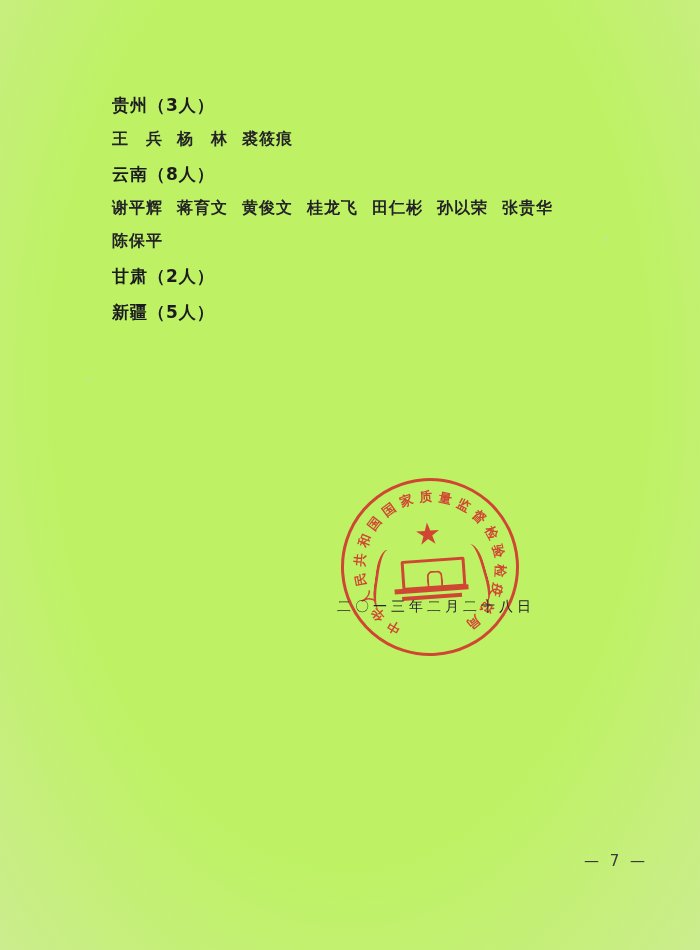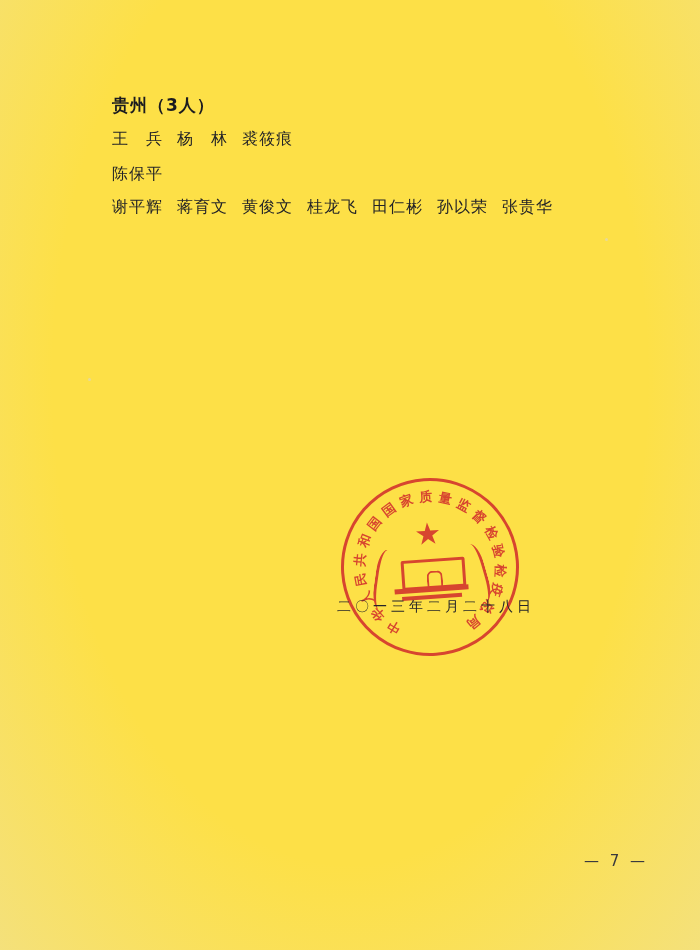--- a/index.html
+++ b/index.html
@@ -10,21 +10,21 @@
     width: 700px;
     height: 950px;
     background: #ffffff;
     font-family: "DejaVu Sans", sans-serif;
     overflow: hidden;
   }
   #page {
     position: relative;
     width: 700px;
     height: 950px;
-    background: #fde047;
+    background: #bef264;
   }
   
   #page::before {
     content: "";
     position: absolute;
     inset: 0;
     background:
       radial-gradient(ellipse at 50% 40%, rgba(255,255,255,0) 60%, rgba(228,226,220,0.35) 100%);
     pointer-events: none;
   }
@@ -41,21 +41,21 @@
     font-family: "DejaVu Sans", sans-serif;
     font-weight: bold;
     font-size: 17px;
     color: #1b1b1f;
     letter-spacing: 1px;
     line-height: 34px;
     white-space: nowrap;
   }
   .name-line {
     font-family: "DejaVu Sans", sans-serif;
-    font-weight: normal;
+    font-weight: bold;
     font-size: 16px;
     color: #232327;
     line-height: 33px;
     letter-spacing: 1px;
     white-space: nowrap;
   }
   .name-line .nm {
     display: inline-block;
     margin-right: 14px;
   }
@@ -193,35 +193,38 @@
   <div class="doc-body">
 
     <div class="group">
       <div class="group-title">贵州（3人）</div>
       <div class="name-line">
         <span class="nm">王　兵</span><span class="nm">杨　林</span><span class="nm">裘筱痕</span>
       </div>
     </div>
 
     <div class="group">
+      <div class="group-title">云南（8人）</div>
+      <div class="name-line">
+        <span class="nm">谢平辉</span><span class="nm">蒋育文</span><span class="nm">黄俊文</span><span class="nm">桂龙飞</span><span class="nm">田仁彬</span><span class="nm">孙以荣</span><span class="nm">张贵华</span>
+      </div>
       <div class="name-line">
         <span class="nm">陈保平</span>
       </div>
-      <div class="name-line">
-        <span class="nm">谢平辉</span><span class="nm">蒋育文</span><span class="nm">黄俊文</span><span class="nm">桂龙飞</span><span class="nm">田仁彬</span><span class="nm">孙以荣</span><span class="nm">张贵华</span>
-      </div>
-    </div>
-
-    <div class="group">
-    </div>
-
-    <div class="group">
-    </div>
-
-    <div class="group">
+    </div>
+
+    <div class="group">
+    </div>
+
+    <div class="group">
+      <div class="group-title">甘肃（2人）</div>
+    </div>
+
+    <div class="group">
+      <div class="group-title">新疆（5人）</div>
     </div>
 
   </div>
 
   <div class="seal">
     <div class="ring-text" id="seal-ring">
         <span style="transform: rotate(-235deg) translate(72px) rotate(90deg) translate(-6px, -7px);">中</span>
         <span style="transform: rotate(-218.889deg) translate(72px) rotate(90deg) translate(-6px, -7px);">华</span>
         <span style="transform: rotate(-202.778deg) translate(72px) rotate(90deg) translate(-6px, -7px);">人</span>
         <span style="transform: rotate(-186.667deg) translate(72px) rotate(90deg) translate(-6px, -7px);">民</span>

